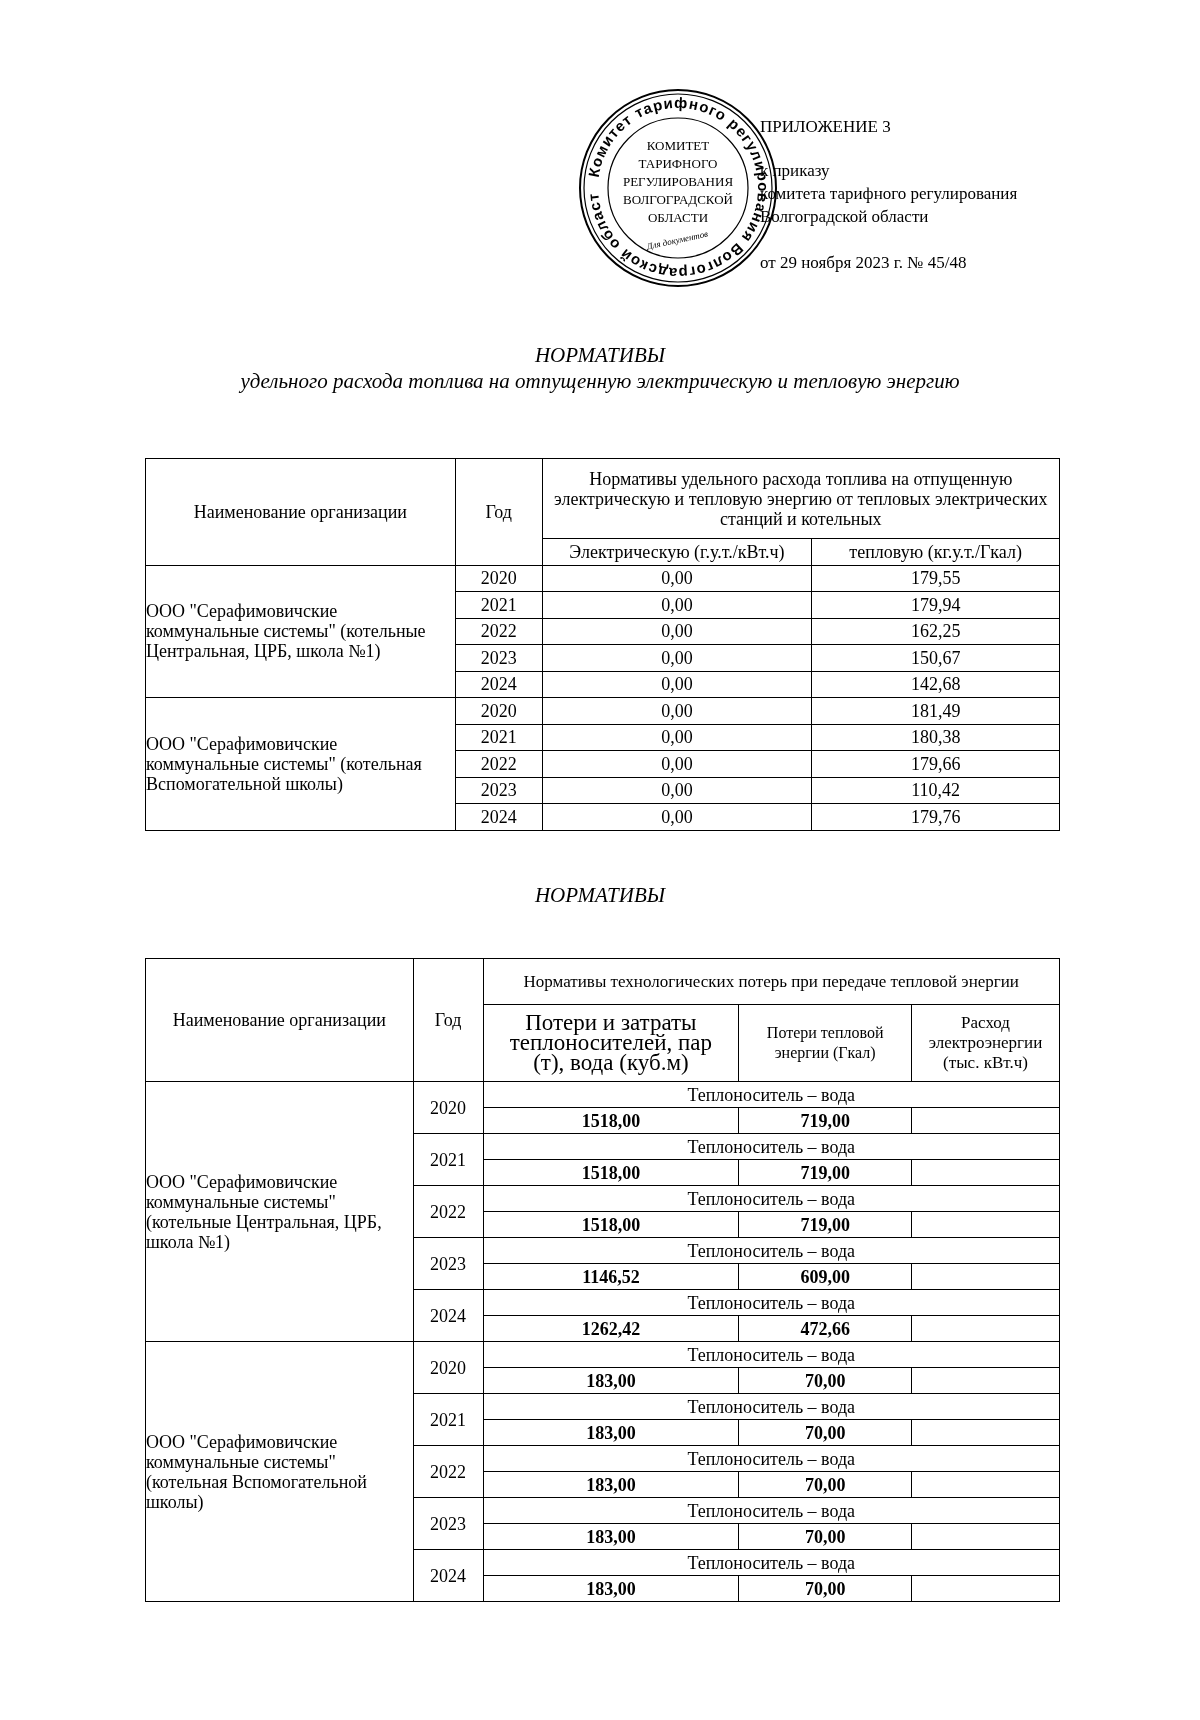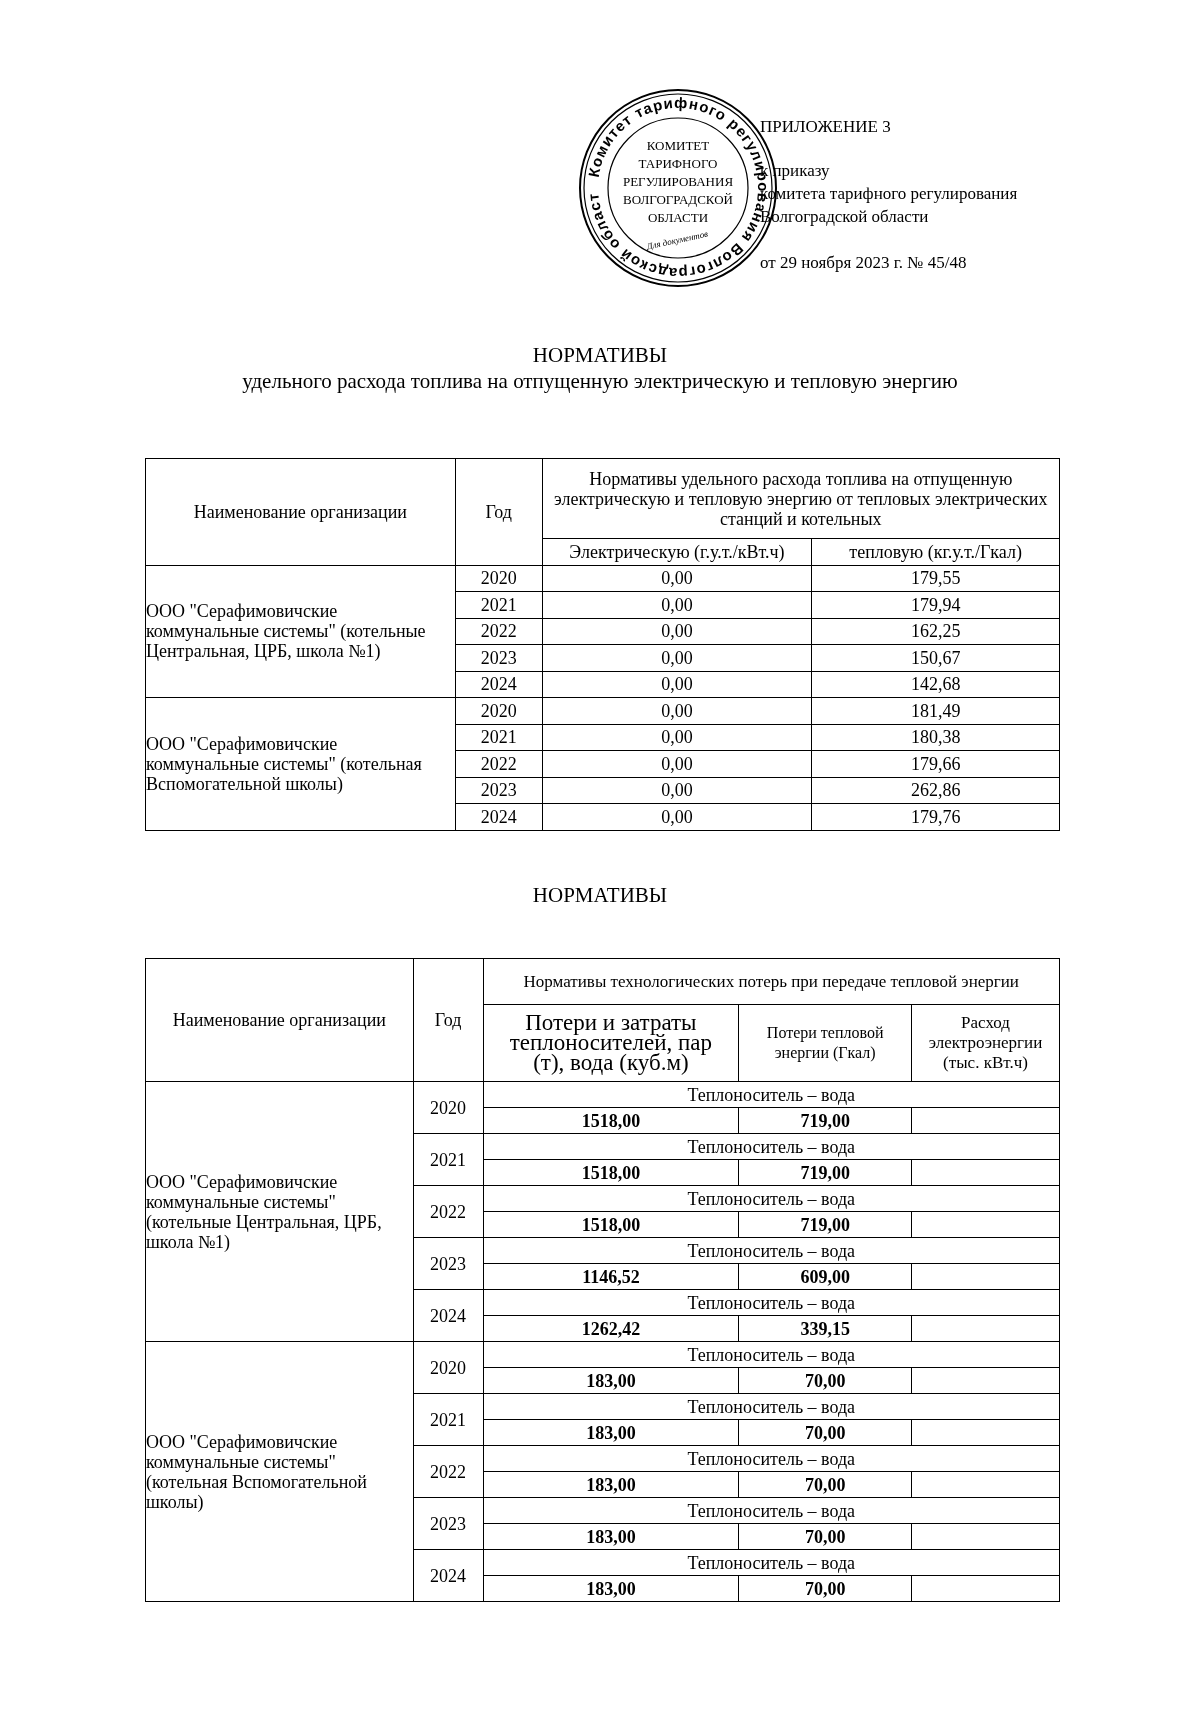--- a/index.html
+++ b/index.html
@@ -3,21 +3,21 @@
 <meta charset="utf-8">
 <style>
   * { box-sizing: border-box; margin: 0; padding: 0; }
   html, body { width: 1200px; height: 1720px; background: #fff; }
   body { font-family: "Liberation Serif", serif; color: #000; position: relative; overflow: hidden; }
 
   .stamp { position: absolute; left: 578px; top: 88px; width: 200px; height: 200px; }
   .appendix { position: absolute; left: 760px; top: 116px; font-size: 17px; line-height: 21px; }
   .appendix .l { position: absolute; white-space: nowrap; }
 
-  .title-block { position: absolute; left: 0; width: 1200px; text-align: center; font-size: 21px; line-height: 26px; }
+  .title-block { position: absolute; left: 0; width: 1200px; text-align: center; font-size: 21px; line-height: 26px; font-style: italic; }
 
   table { border-collapse: collapse; position: absolute; font-size: 18px; }
   td, th { border: 1.5px solid #000; font-weight: normal; text-align: center; vertical-align: middle; line-height: 20px; }
   .org { text-align: left; padding-left: 8px; vertical-align: middle; }
 
   #t1 { left: 145px; top: 458px; width: 915px; }
   #t1 td, #t1 th { height: 26.5px; padding: 0; }
   #t2 { left: 145px; top: 958px; width: 915px; }
   #t2 td, #t2 th { padding: 0; }
   #t2 .sub { height: 26px; }
@@ -116,21 +116,21 @@
         <td>180,38</td>
       </tr>
       <tr>
         <td>2022</td>
         <td>0,00</td>
         <td>179,66</td>
       </tr>
       <tr>
         <td>2023</td>
         <td>0,00</td>
-        <td>262,86</td>
+        <td>110,42</td>
       </tr>
       <tr>
         <td>2024</td>
         <td>0,00</td>
         <td>179,76</td>
       </tr>
     </tbody>
 </table>
 
 <div class="title-block" style="top:882px">
@@ -194,21 +194,21 @@
         <td class="val">1146,52</td>
         <td class="val">609,00</td>
         <td class="val"></td>
       </tr>
       <tr>
         <td rowspan="2">2024</td>
         <td colspan="3" class="sub">Теплоноситель – вода</td>
       </tr>
       <tr>
         <td class="val">1262,42</td>
-        <td class="val">339,15</td>
+        <td class="val">472,66</td>
         <td class="val"></td>
       </tr>
       <tr>
         <td rowspan="10" class="org" style="font-size: 18px;">ООО "Серафимовичские коммунальные системы" (котельная Вспомогательной школы)</td>
         <td rowspan="2">2020</td>
         <td colspan="3" class="sub">Теплоноситель – вода</td>
       </tr>
       <tr>
         <td class="val">183,00</td>
         <td class="val">70,00</td>

